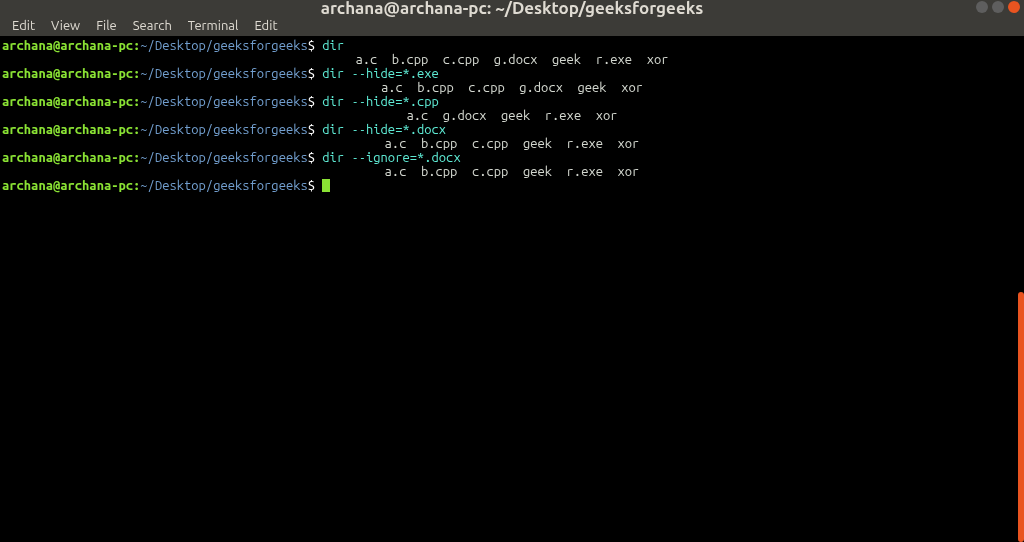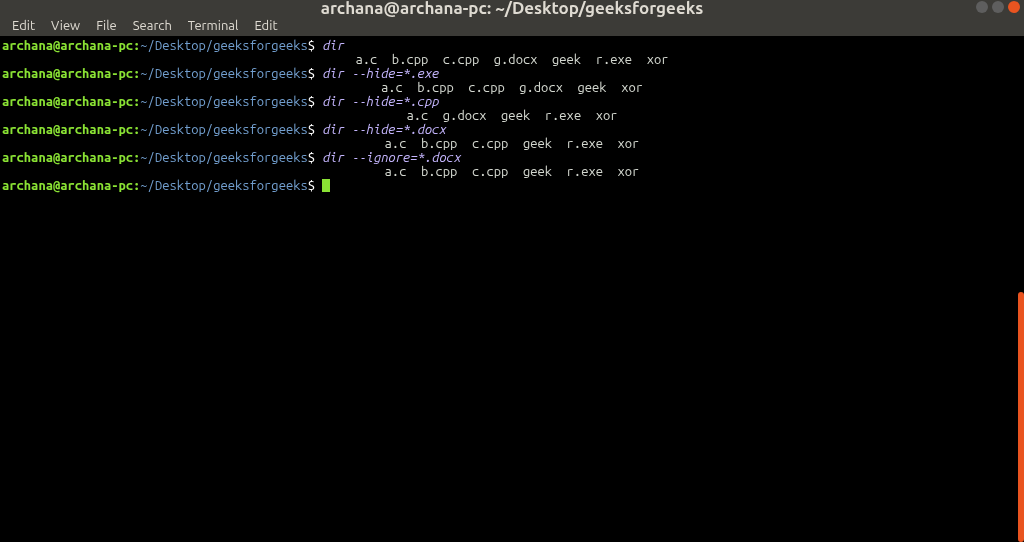--- a/index.html
+++ b/index.html
@@ -63,21 +63,21 @@
       background: #000;
       padding: 2px 2px;
       height: calc(100% - 36px);
       color: #fff;
       line-height: 14px;
       white-space: pre;
     }
     .prompt-user { color: #8ae234; font-weight: bold; }
     .prompt-path { color: #729fcf; font-weight: normal; }
     .prompt-dollar { color: #fff; }
-    .cmd { color: #c4b5fd; font-style: italic; }
+    .cmd { color: #5eead4; }
     .output { color: #d3d7cf; text-align: center; }
     .cursor-block {
       display: inline-block;
       width: 8px;
       height: 13px;
       background: #8ae234;
       vertical-align: text-bottom;
     }
     .line { display: block; height: 14px; }
     .scrollbar-track {

